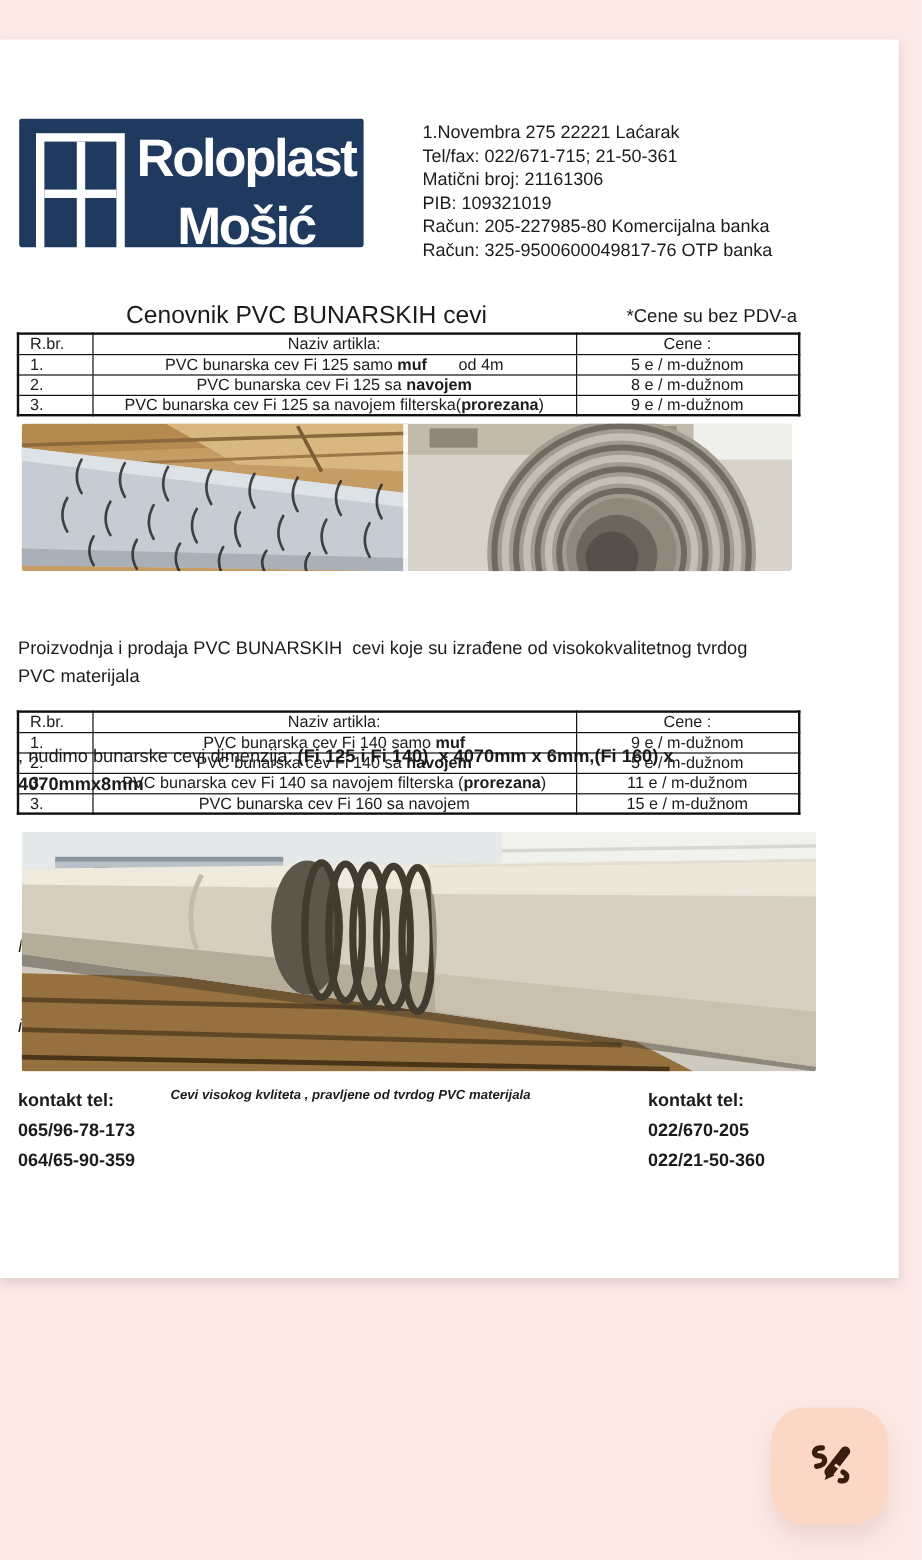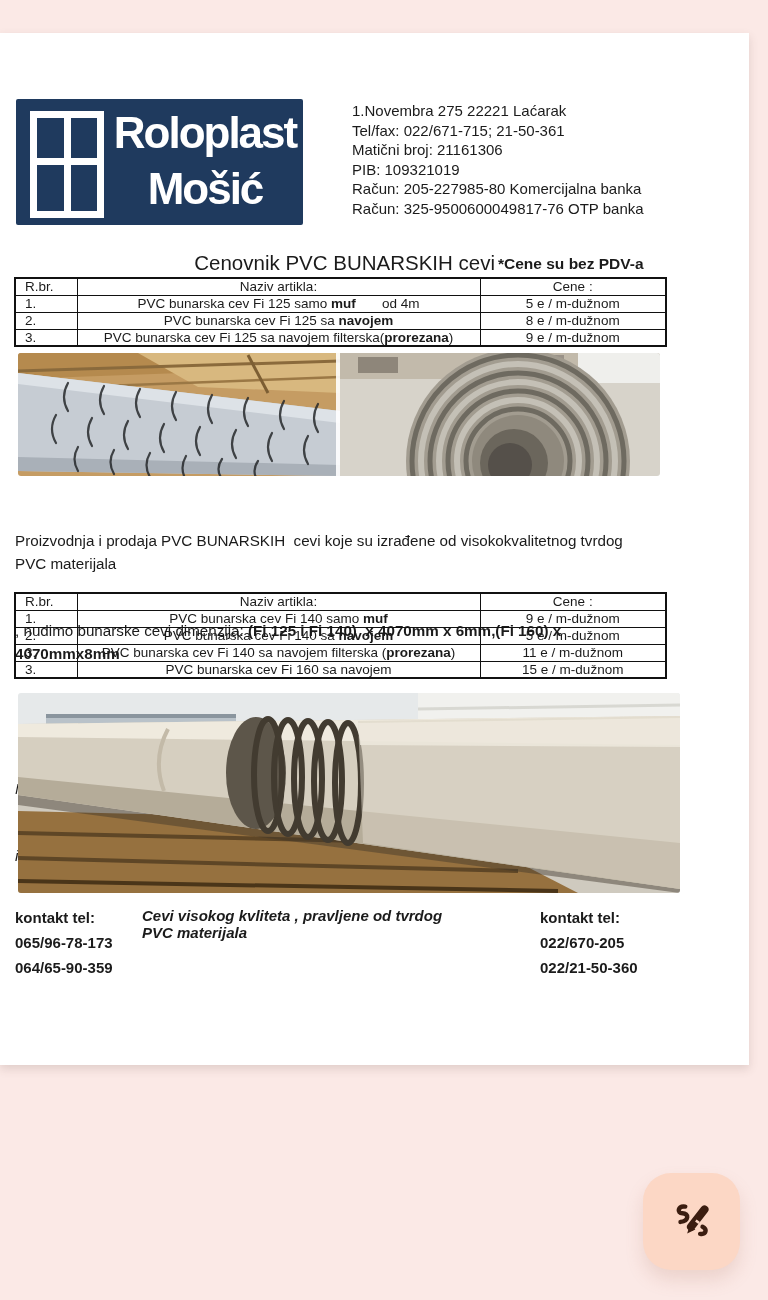--- a/index.html
+++ b/index.html
@@ -6,39 +6,39 @@
   html,body { width:768px; height:1300px; overflow:hidden; }
   body { background:#fbe9e6; font-family:"Liberation Sans", sans-serif; color:#1b1b1b; position:relative; }
 
   .page {
     position:absolute; left:0; top:33px; width:749px; height:1032px;
     background:#ffffff; box-shadow:0 4px 9px rgba(90,60,55,0.16);
   }
 
   
   .logo {
-    position:absolute; left:16px; top:66px; width:287px; height:126px;
+    position:absolute; left:16px; top:66px; width:287px; height:107px;
     background:#1f3a5e; border-radius:2px;
   }
   .logo-window {
     position:absolute; left:14px; top:12px; width:74px; height:107px;
     border:7px solid #ffffff;
   }
   .logo-window .vbar { position:absolute; left:27px; top:0; width:7px; height:100%; background:#ffffff; }
   .logo-window .hbar { position:absolute; left:0; top:40px; width:100%; height:7px; background:#ffffff; }
   .logo-text {
     position:absolute; left:96px; top:6px; width:186px; text-align:center;
     color:#ffffff; font-weight:bold; font-size:44px; line-height:56px; letter-spacing:-2px;
   }
   .company { position:absolute; left:352px; top:68px; font-size:15px; line-height:19.5px; }
   .company .name { font-weight:bold; }
 
   
-  .doc-title { position:absolute; left:105px; top:218px; width:390px; text-align:right; font-size:20.5px; }
-  .vat-note  { position:absolute; left:498px; top:222px; font-size:15.5px; font-weight:bold; }
+  .doc-title { position:absolute; left:105px; top:218px; width:390px; text-align:left; font-size:20.5px; }
+  .vat-note  { position:absolute; left:522px; top:222px; font-size:15.5px; font-weight:normal; }
 
   
   table.price-table {
     position:absolute; left:14px; width:651px; border-collapse:collapse;
     font-size:13.5px; table-layout:fixed; border:2px solid #111;
   }
   #table1 { top:244px; }
   #table2 { top:559px; }
   .price-table col.c1 { width:62px; } .price-table col.c2 { width:403px; } .price-table col.c3 { width:186px; }
   .price-table td { border:1px solid #111; height:17px; padding:0 9px; line-height:15px; white-space:pre-wrap; overflow:hidden; }
@@ -53,21 +53,21 @@
   .photo { position:absolute; overflow:hidden; border-radius:3px; box-shadow:inset 0 0 10px 4px #ffffff; }
   .photo svg { display:block; }
   #photo1 { left:18px; top:320px; width:642px; height:123px; }
   #photo2 { left:18px; top:660px; width:662px; height:200px; }
 
   
   .contacts { position:absolute; top:872px; left:0; width:100%; font-size:15px; }
   .contacts .block { position:absolute; line-height:25px;font-weight:bold; }
   .c-left  { left:15px; top:0; }
   .c-right { left:540px; top:0; }
-  .c-note  { position:absolute; left:142px; top:2px; width:330px; font-size:15px; font-style:italic; font-weight:bold; }
+  .c-note  { position:absolute; left:142px; top:2px; width:330px; font-size:11px; font-style:italic; font-weight:bold; }
 
   
   .fab {
     position:absolute; left:643px; top:1173px; width:97px; height:97px;
     border:none; border-radius:28px; background:#fcd7c5; cursor:pointer;
     box-shadow:0 10px 18px rgba(170,110,90,0.18);
     display:flex; align-items:center; justify-content:center;
   }
 </style>
 </head>

